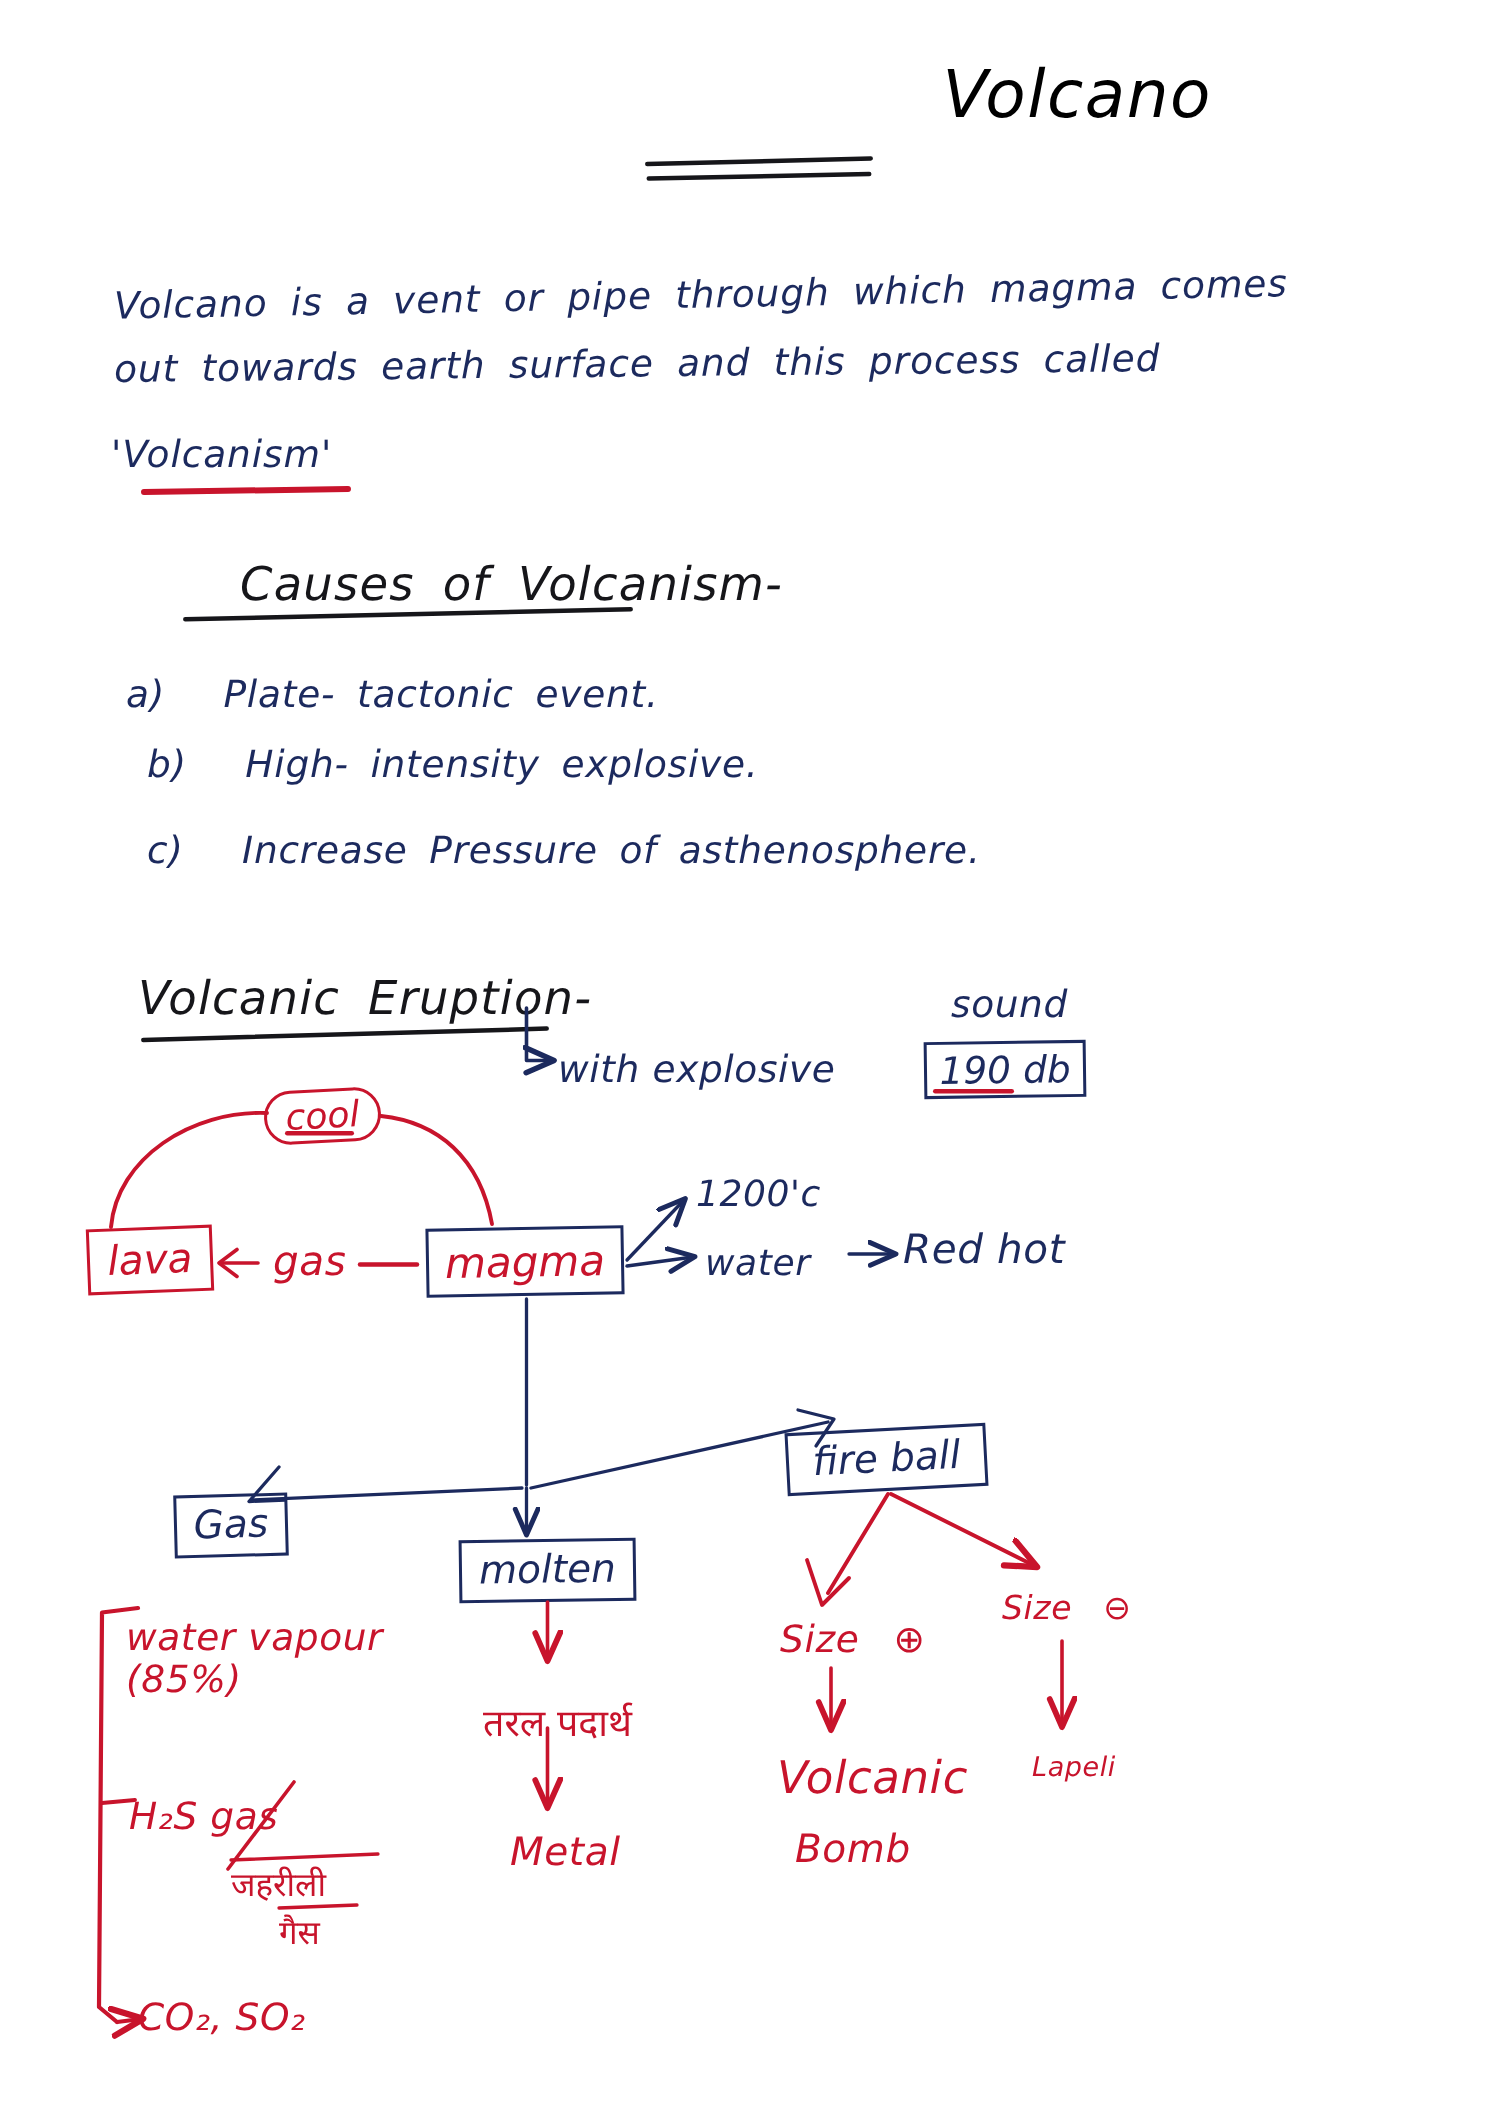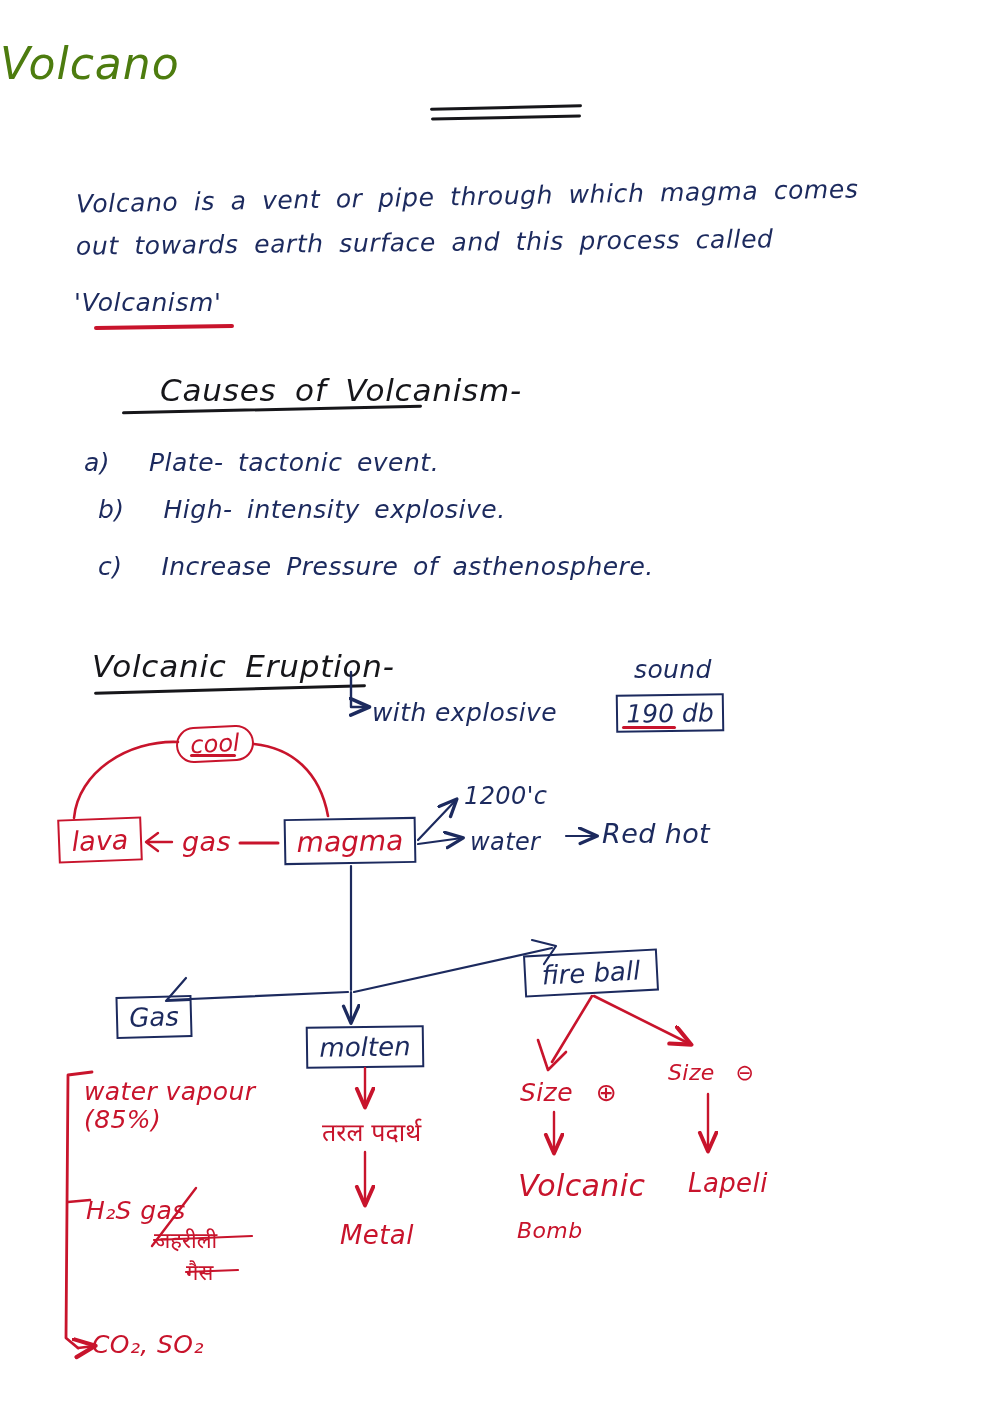--- a/index.html
+++ b/index.html
@@ -23,23 +23,23 @@
     font-style: italic;
     font-weight: 500;
   }
   .red { color: #c8142c; }
   .nav { color: #1c2a5e; }
 
   
   #title {
     left: 0; top: 38px;
     width: 808px;
-    text-align: left;
+    text-align: right;
     font-size: 44px;
-    color: #4d7c0f;
+    color: #000000;
     font-style: italic;
     font-weight: 500;
     letter-spacing: 1px;
   }
   .title-rule {
     position: absolute;
     background: #16161a;
     height: 3px;
     border-radius: 2px;
   }
@@ -106,21 +106,21 @@
 
   svg.overlay {
     position: absolute;
     left: 0; top: 0;
     width: 992px;
     height: 1403px;
     pointer-events: none;
   }
 
   .lbl { font-size: 24px; letter-spacing: .4px; }
-  .devanagari { font-family: "DejaVu Sans", sans-serif; font-style: normal; }
+  .devanagari { font-family: "DejaVu Sans", sans-serif; font-style: normal; margin-top: 16px; }
 </style>
 </head>
 <body>
 
 <div id="page">
 
   <div class="ink" id="title">Volcano</div>
   <div class="title-rule" style="left:430px; top:106px; width:152px; transform:rotate(-1.4deg);"></div>
   <div class="title-rule" style="left:431px; top:116px; width:150px; transform:rotate(-1.2deg);"></div>
 
@@ -202,28 +202,28 @@
 
   <div class="ink red devanagari" style="left:322px; top:1114px; font-size:25px;">तरल पदार्थ</div>
   <div class="ink red lbl" style="left:340px; top:1220px; font-size:26px;">Metal</div>
 
   <div class="ink red lbl" style="left:520px; top:1078px; font-size:25px;">
     <span>Size</span>
     <span style="display:inline-block;width:6px"></span>
     <span>⊕</span>
   </div>
   <div class="ink red lbl" style="left:518px; top:1168px; font-size:30px;">Volcanic</div>
-  <div class="ink red lbl" style="left:517px; top:1218px; font-size:22px;">Bomb</div>
+  <div class="ink red lbl" style="left:530px; top:1218px; font-size:26px;">Bomb</div>
 
   <div class="ink red lbl" style="left:668px; top:1060px; font-size:22px;">
     <span>Size</span>
     <span style="display:inline-block;width:6px"></span>
     <span>⊖</span>
   </div>
-  <div class="ink red lbl" style="left:688px; top:1168px; font-size:26px;">Lapeli</div>
+  <div class="ink red lbl" style="left:688px; top:1168px; font-size:18px;">Lapeli</div>
 
   <svg class="overlay" viewBox="0 0 992 1403">
     <defs>
       <marker id="arwN" markerWidth="11" markerHeight="11" refX="8" refY="4.2" orient="auto" markerUnits="strokeWidth">
         <path d="M0.5,0.6 L8.6,4.2 L0.8,7.6" fill="none" stroke="#1c2a5e" stroke-width="1.5" stroke-linecap="round" stroke-linejoin="round"></path>
       </marker>
       <marker id="arwR" markerWidth="11" markerHeight="11" refX="8" refY="4.2" orient="auto" markerUnits="strokeWidth">
         <path d="M0.5,0.6 L8.6,4.2 L0.8,7.6" fill="none" stroke="#c8142c" stroke-width="1.6" stroke-linecap="round" stroke-linejoin="round"></path>
       </marker>
     </defs>

